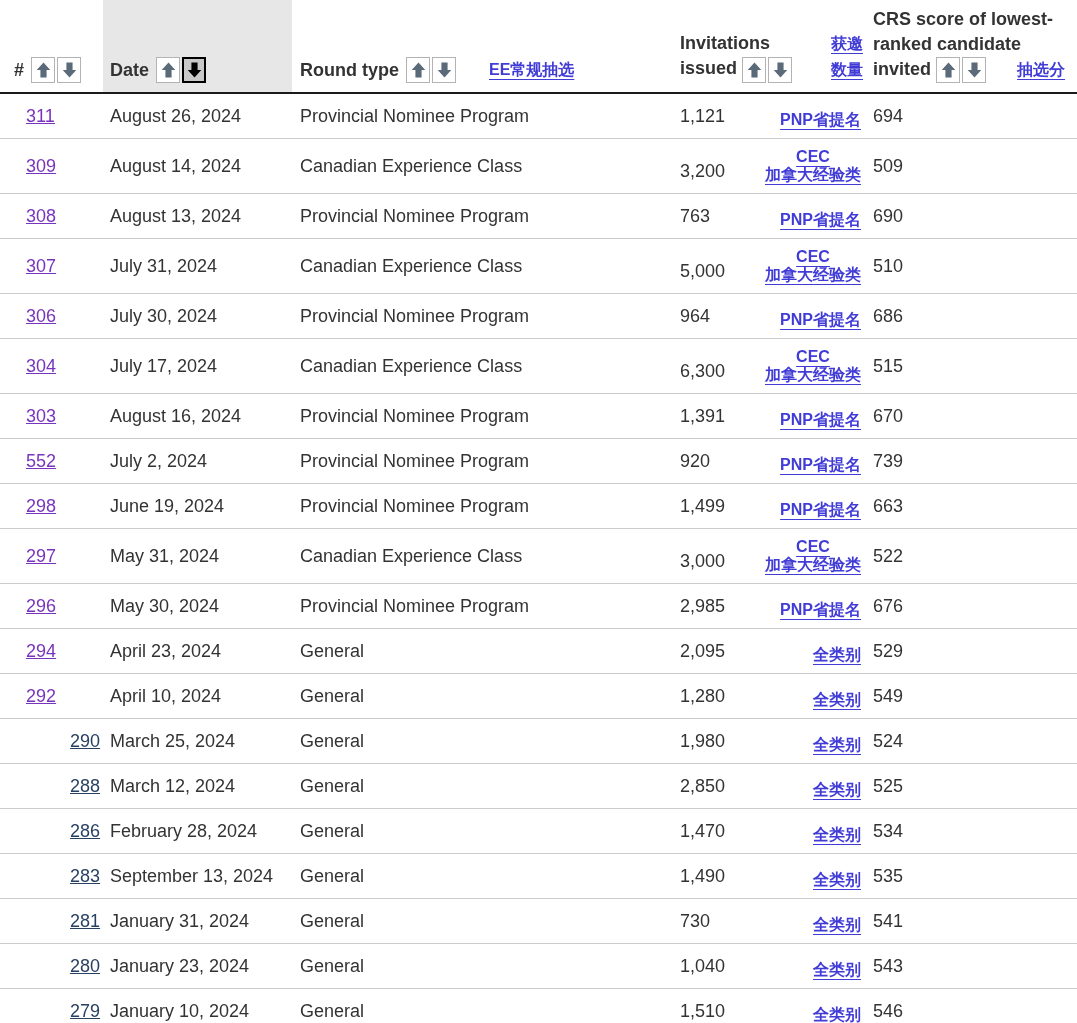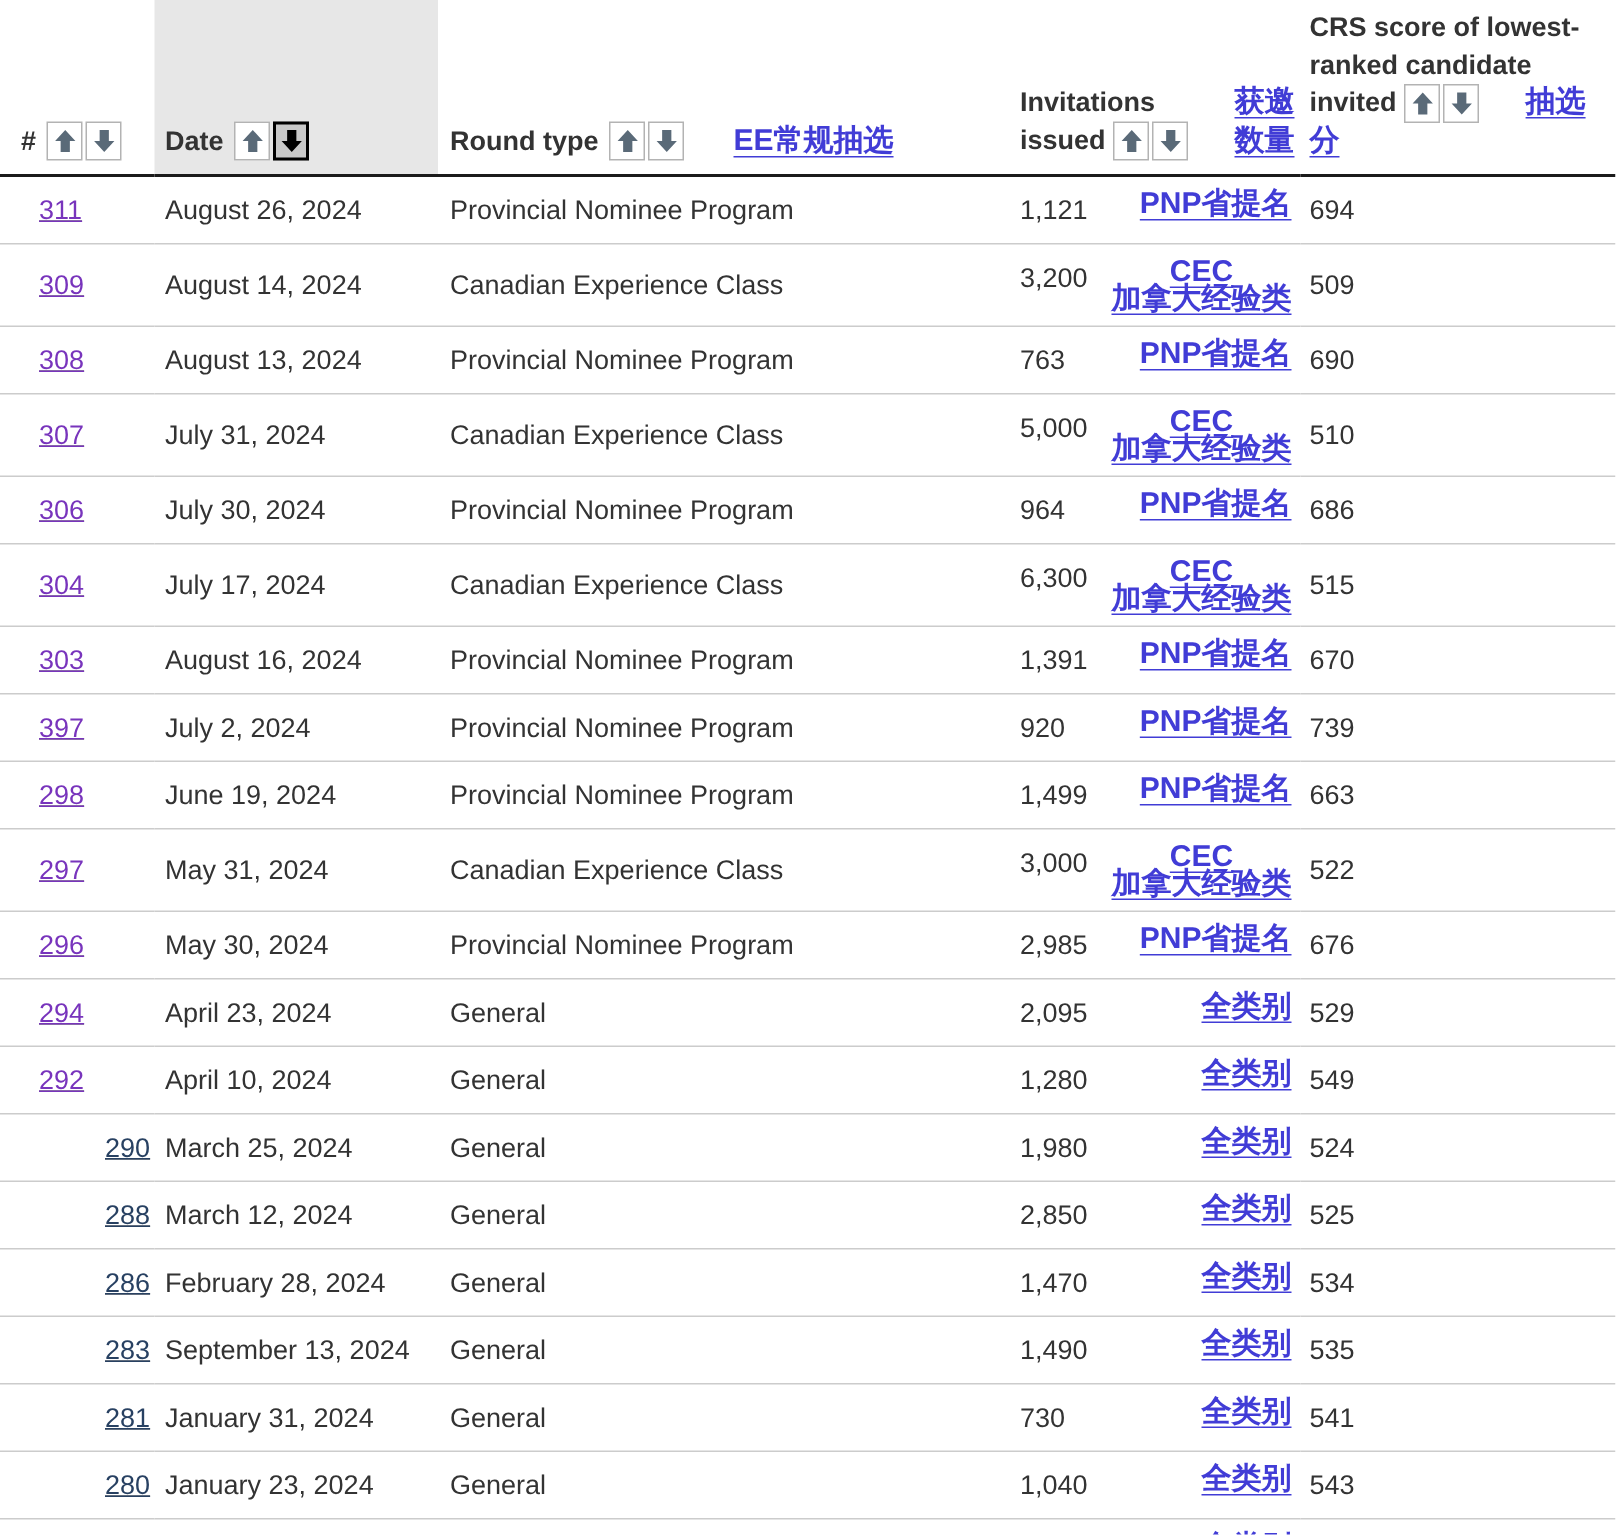--- a/index.html
+++ b/index.html
@@ -44,36 +44,36 @@
     width:24px;height:26px;display:inline-flex;align-items:center;justify-content:center;
     background:#fff;border:1px solid var(--btn-border);color:var(--arrow-gray);
     cursor:pointer;padding:0;border-radius:0;
   }
   button.sort.active{
     background:var(--btn-active-bg);border:2px solid #000;color:#000;
   }
   button.sort svg{display:block;}
 
   .zh{
-    color:var(--zh-blue);font-weight:700;font-size:20px;line-height:18px;
+    color:var(--zh-blue);font-weight:700;font-size:16px;line-height:18px;
     text-decoration:underline;text-underline-offset:4px;text-decoration-thickness:1px;
     white-space:pre-line;
   }
   .zh-head{line-height:26px;text-align:center;}
   .zh-inline{margin-left:26px;}
 
   tbody tr{border-bottom:1px solid var(--row-border);}
   td{vertical-align:middle;font-size:18px;line-height:26px;padding:9px 4px 9px 8px;}
   td.td-num{padding-left:26px;text-decoration:underline;}
   td.td-date{padding-left:7px;margin-left:12px;}
   td.td-crs{padding-left:6px;}
   a.row-link{text-decoration:underline;}
   a.row-link.visited{color:var(--link-visited);}
   a.row-link.unvisited{color:var(--link);margin-left:44px;}
-  .inv-wrap{display:flex;align-items:flex-start;}
+  .inv-wrap{display:flex;align-items:flex-end;}
   .inv-val{flex:0 0 auto;}
   .annot-slot{flex:1 1 auto;display:flex;justify-content:flex-end;padding-right:2px;}
   .annot-slot .zh{text-align:center;}
 </style>
 </head>
 <body>
 
 <table>
   <colgroup>
     <col class="c-num">
@@ -298,21 +298,21 @@
         <span class="inv-val">1,391</span>
         <span class="annot-slot">
               <span class="zh">PNP省提名</span>
             </span>
       </div>
     </td>
     <td class="td-crs">670</td>
   </tr>
 
   <tr>
-    <td class="td-num"><a href="#" class="row-link visited">397</a></td>
+    <td class="td-num"><a href="#" class="row-link visited">552</a></td>
     <td class="td-date">July 2, 2024</td>
     <td class="td-type">Provincial Nominee Program</td>
     <td class="td-inv">
       <div class="inv-wrap">
         <span class="inv-val">920</span>
         <span class="annot-slot">
               <span class="zh">PNP省提名</span>
             </span>
       </div>
     </td>

